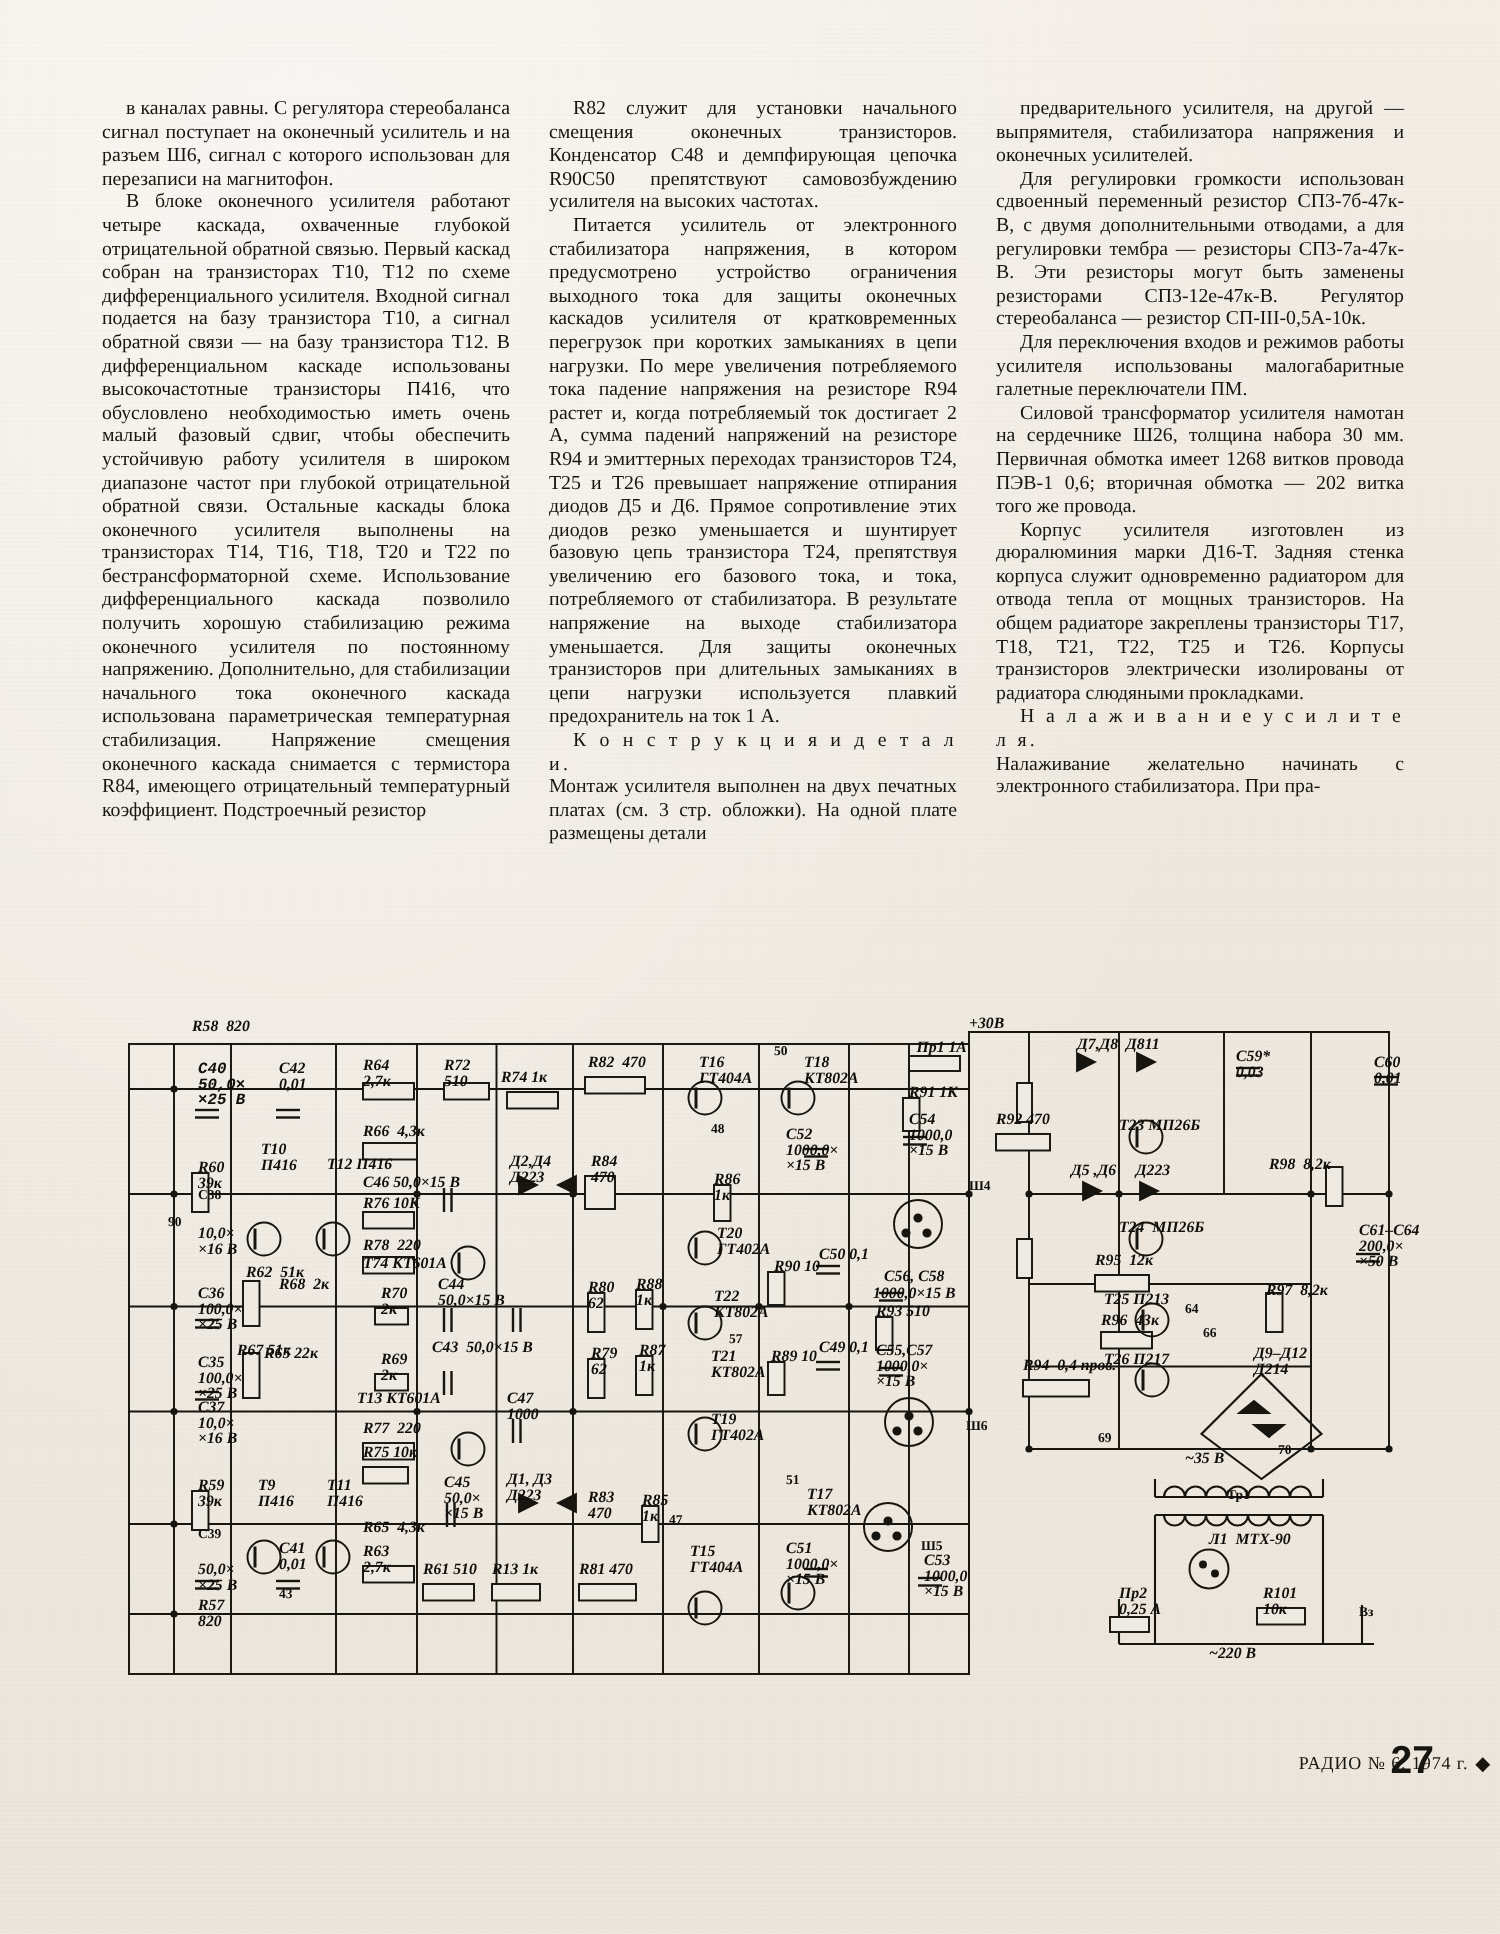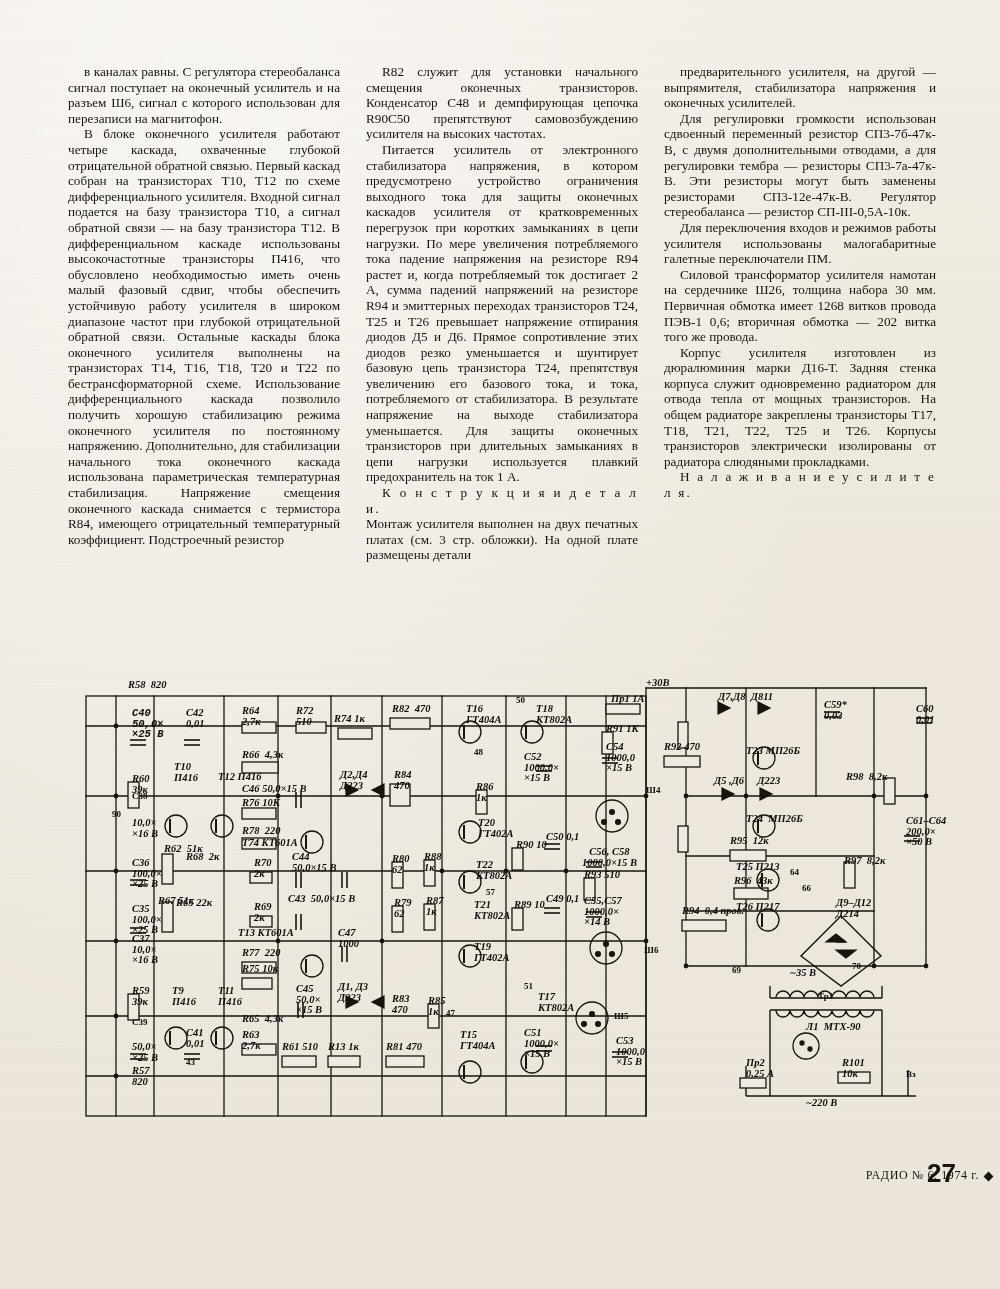--- a/index.html
+++ b/index.html
@@ -93,20 +93,21 @@
       <p class="noind">Монтаж усилителя выполнен на двух печатных платах (см. 3 стр. обложки). На одной плате размещены детали</p>
     </div>
 
     <div class="col">
       <p>предварительного усилителя, на другой — выпрямителя, стабилизатора напряжения и оконечных усилителей.</p>
       <p>Для регулировки громкости использован сдвоенный переменный резистор СП3-7б-47к-В, с двумя дополнительными отводами, а для регулировки тембра — резисторы СП3-7а-47к-В. Эти резисторы могут быть заменены резисторами СП3-12е-47к-В. Регулятор стереобаланса — резистор СП-III-0,5А-10к.</p>
       <p>Для переключения входов и режимов работы усилителя использованы малогабаритные галетные переключатели ПМ.</p>
       <p>Силовой трансформатор усилителя намотан на сердечнике Ш26, толщина набора 30 мм. Первичная обмотка имеет 1268 витков провода ПЭВ-1 0,6; вторичная обмотка — 202 витка того же провода.</p>
       <p>Корпус усилителя изготовлен из дюралюминия марки Д16-Т. Задняя стенка корпуса служит одновременно радиатором для отвода тепла от мощных транзисторов. На общем радиаторе закреплены транзисторы Т17, Т18, Т21, Т22, Т25 и Т26. Корпусы транзисторов электрически изолированы от радиатора слюдяными прокладками.</p>
       <p class="subhead">Н а л а ж и в а н и е   у с и л и т е л я.</p>
+      <p class="noind">Налаживание желательно начинать с электронного стабилизатора. При пра-</p>
     </div>
 
   </div>
 
   <div class="sch">
     <svg width="908" height="476" viewBox="0 0 908 476">
       <g stroke="#17150f" stroke-width="1.3" fill="none" stroke-linecap="square">
 
         <rect x="40" y="30" width="560" height="420"></rect>
         <line x1="40" y1="60" x2="600" y2="60"></line>
@@ -456,38 +457,38 @@
         <div class="lbl" style="left: 348px; top: 232px;">R79
 62</div>
         <div class="lbl" style="left: 380px; top: 230px;">R87
 1к</div>
         <div class="lbl" style="left: 428px; top: 234px;">T21
 КТ802А</div>
         <div class="lbl" style="left: 468px; top: 234px;">R89 10</div>
         <div class="lbl" style="left: 500px; top: 228px;">C49 0,1</div>
         <div class="lbl" style="left: 538px; top: 230px;">C55,C57
 1000,0×
-×14 В</div>
+×15 В</div>
         <div class="lbl" style="left: 636px; top: 240px;">R94  0,4 пров.</div>
         <div class="lbl" style="left: 690px; top: 236px;">T26 П217</div>
         <div class="lbl" style="left: 790px; top: 232px;">Д9–Д12
 Д214</div>
         <div class="lbl sm up" style="left: 440px; top: 222px;">57</div>
         <div class="lbl" style="left: 86px; top: 268px;">C37
 10,0×
 ×16 В</div>
         <div class="lbl" style="left: 192px; top: 262px;">T13 КТ601А</div>
         <div class="lbl" style="left: 292px; top: 262px;">C47
 1000</div>
         <div class="lbl" style="left: 428px; top: 276px;">T19
 ГТ402А</div>
         <div class="lbl" style="left: 196px; top: 282px;">R77  220</div>
         <div class="lbl" style="left: 196px; top: 298px;">R75 10к</div>
         <div class="lbl sm up" style="left: 598px; top: 280px;">Ш6</div>
-        <div class="lbl sm up" style="left: 686px; top: 300px;">69</div>
+        <div class="lbl sm up" style="left: 686px; top: 288px;">69</div>
         <div class="lbl" style="left: 744px; top: 302px;">~35 В</div>
         <div class="lbl sm up" style="left: 806px; top: 296px;">70</div>
         <div class="lbl" style="left: 86px; top: 320px;">R59
 39к</div>
         <div class="lbl" style="left: 126px; top: 320px;">T9
 П416</div>
         <div class="lbl" style="left: 172px; top: 320px;">T11
 П416</div>
         <div class="lbl" style="left: 250px; top: 318px;">C45
 50,0×
@@ -495,21 +496,21 @@
         <div class="lbl" style="left: 292px; top: 316px;">Д1, Д3
 Д223</div>
         <div class="lbl" style="left: 346px; top: 328px;">R83
 470</div>
         <div class="lbl" style="left: 382px; top: 330px;">R85
 1к</div>
         <div class="lbl sm up" style="left: 400px; top: 343px;">47</div>
         <div class="lbl sm up" style="left: 478px; top: 316px;">51</div>
         <div class="lbl" style="left: 492px; top: 326px;">T17
 КТ802А</div>
-        <div class="lbl sm up" style="left: 568px; top: 346px;">Ш5</div>
+        <div class="lbl sm up" style="left: 568px; top: 360px;">Ш5</div>
         <div class="lbl sm up" style="left: 772px; top: 326px;">Тр1</div>
         <div class="lbl" style="left: 196px; top: 348px;">R65  4,3к</div>
         <div class="lbl sm up" style="left: 86px; top: 352px;">C39</div>
         <div class="lbl" style="left: 140px; top: 362px;">C41
 0,01</div>
         <div class="lbl" style="left: 196px; top: 364px;">R63
 2,7к</div>
         <div class="lbl" style="left: 236px; top: 376px;">R61 510</div>
         <div class="lbl" style="left: 282px; top: 376px;">R13 1к</div>
         <div class="lbl" style="left: 340px; top: 376px;">R81 470</div>

